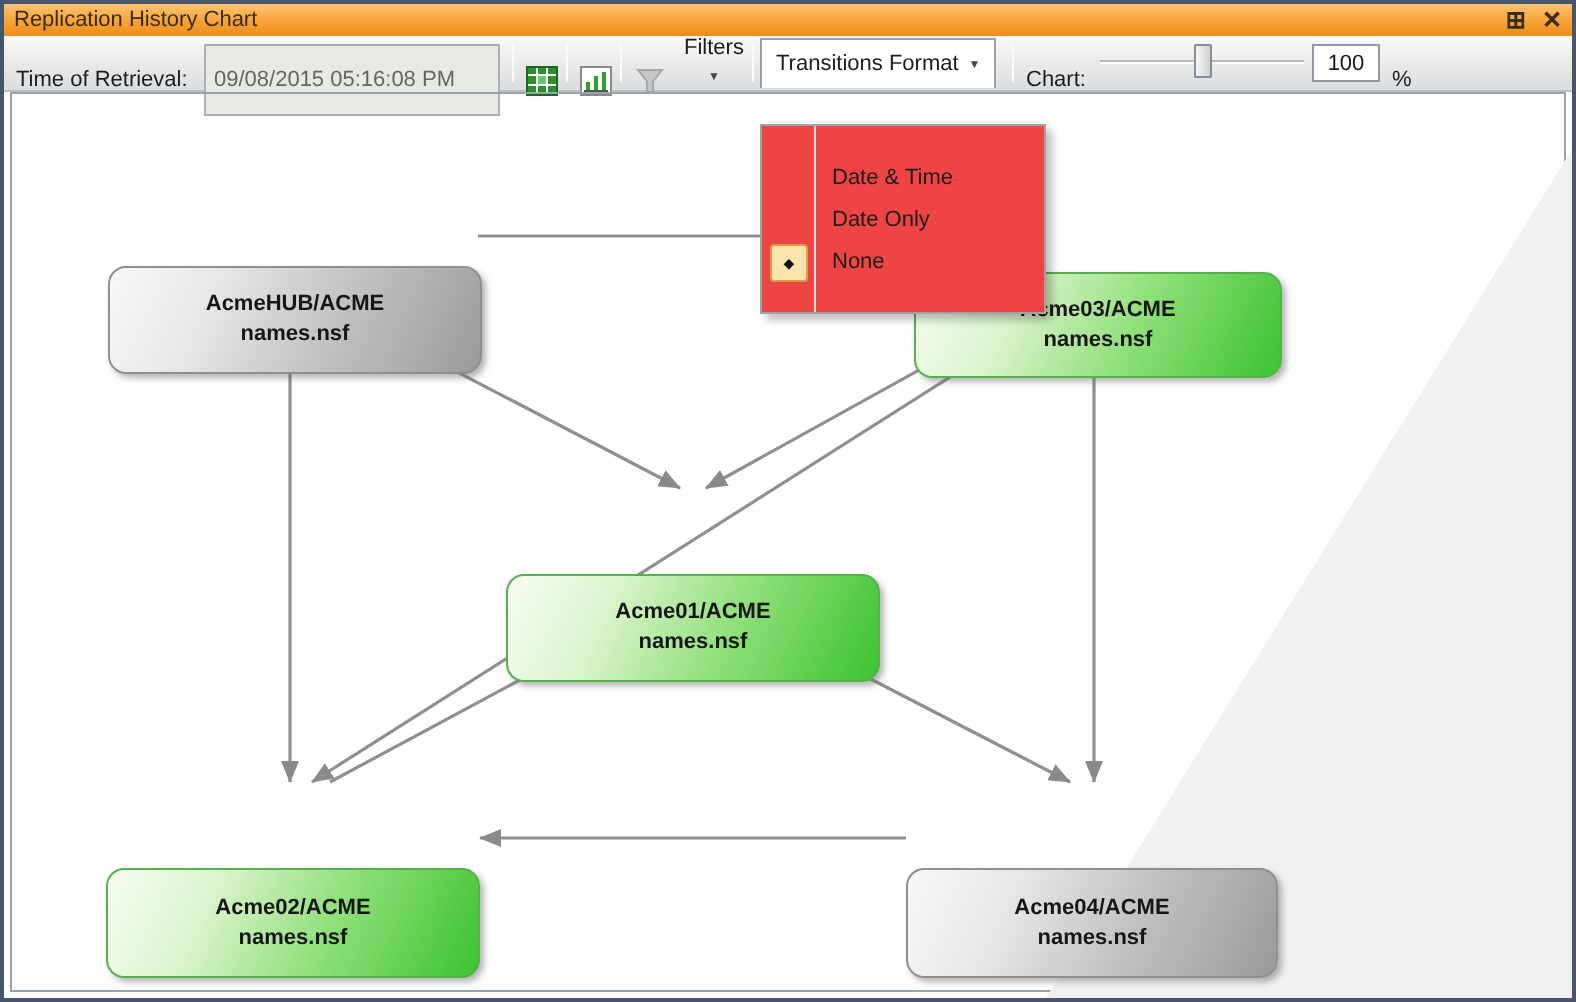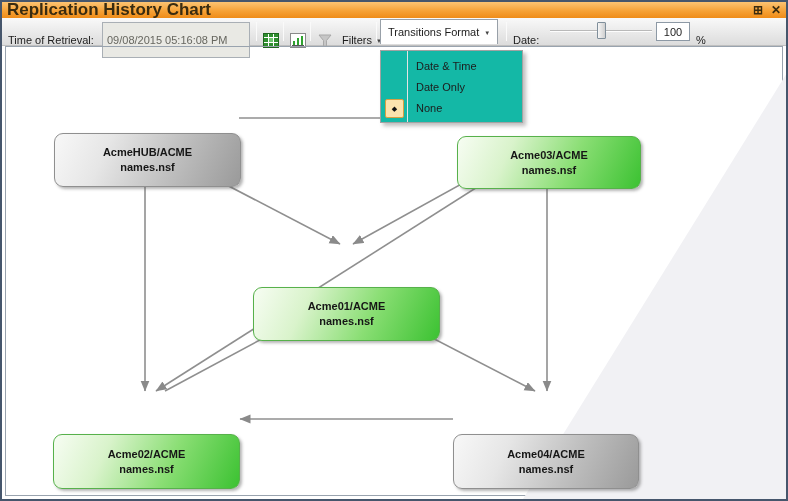--- a/index.html
+++ b/index.html
@@ -2,34 +2,34 @@
 <html><head>
 <meta charset="utf-8">
 <style>
   html,body{margin:0;padding:0;background:#d8d8d8;font-family:"Liberation Sans",sans-serif;}
   .window{position:relative;width:788px;height:501px;box-sizing:border-box;
     border:2px solid #46566c;background:#ffffff;overflow:hidden;}
   
   .titlebar{position:absolute;left:0;top:0;width:100%;height:16px;
     background:linear-gradient(#fcc473,#f6a237 55%,#ef8c18);
     display:flex;align-items:center;justify-content:space-between;box-sizing:border-box;padding:0 5px;}
-  .titlebar .title{font-size:17px;font-weight:bold;color:#3a2c10;white-space:nowrap;}
+  .titlebar .title{font-size:11px;font-weight:normal;color:#3a2c10;white-space:nowrap;}
   .tb-buttons{display:flex;align-items:center;gap:8px;}
   .btn-max,.btn-close{font-size:12px;font-weight:bold;color:#3a2c10;line-height:14px;cursor:default;}
   
   .toolbar{position:absolute;left:0;top:16px;width:100%;height:28px;box-sizing:border-box;
     background:linear-gradient(#f9f9f9,#e9e9e9 55%,#dcdcdc);border-bottom:1px solid #bfbfbf;}
   .toolbar *{box-sizing:border-box;}
   .tb-abs{position:absolute;top:0;height:44px;display:flex;align-items:center;}
   .tb-label{font-size:11px;color:#1c1c1c;white-space:nowrap;}
   .sep{position:absolute;top:4px;width:1px;height:19px;background:#c3c3c3;border-right:1px solid #fafafa;}
   .time-field{position:absolute;top:4px;height:36px;background:#e9e9e4;border:1px solid #a9afb5;
     font-family:"Liberation Sans",sans-serif;font-size:11px;color:#66665f;padding:0 4px;}
   .icon-btn{justify-content:center;cursor:default;}
-  .flat-btn{font-size:11px;color:#1c1c1c;gap:4px;padding:0 4px;cursor:default;}
+  .flat-btn{font-size:11px;color:#1c1c1c;gap:4px;padding:0 4px;cursor:default;flex-direction:column;}
   .caret{font-size:6px;color:#444;padding-top:2px;}
   .pressed-btn{top:1px;height:25px;background:#ffffff;border:1px solid #98a0a8;border-bottom:none;
     font-size:11px;color:#1c1c1c;gap:5px;padding:0 7px;cursor:default;}
   .slider{cursor:default;}
   .slider .track{position:absolute;left:0;top:12px;width:102px;height:2px;
     background:#b9b9b9;border-bottom:1px solid #fdfdfd;}
   .slider .thumb{position:absolute;left:47px;top:4px;width:9px;height:17px;
     background:linear-gradient(90deg,#f6f6f6,#cfcfcf);border:1px solid #808f9b;border-radius:1px;}
   .zoom-field{position:absolute;top:4px;height:19px;background:#ffffff;border:1px solid #8d99a5;
     font-family:"Liberation Sans",sans-serif;font-size:11px;color:#1c1c1c;text-align:center;padding:0 2px;}
@@ -39,22 +39,22 @@
   .edge{stroke:#8f8f8f;stroke-width:1.6;}
   
   .node{position:absolute;z-index:5;border-radius:9px;display:flex;align-items:center;justify-content:center;
     text-align:center;font-size:11px;font-weight:bold;color:#161616;line-height:15px;
     box-shadow:2px 2px 3px rgba(90,90,90,.45);cursor:default;margin-top:42px;}
   .node.green{background:linear-gradient(115deg,#f7fdf3 0%,#d9f3cb 28%,#8ade74 62%,#3cc232 100%);
     border:1px solid #57b14b;}
   .node.gray{background:linear-gradient(115deg,#f8f8f8 0%,#e6e6e6 28%,#c0c0c0 62%,#9a9a9a 100%);
     border:1px solid #8f8f8f;}
   
-  .menu{position:absolute;left:378px;top:48px;width:141px;z-index:20;background:#14b8a6;
-    border:1px solid #a2a2a2;box-shadow:3px 3px 4px rgba(0,0,0,.25);padding:4px 0;}
+  .menu{position:absolute;left:378px;top:60px;width:141px;z-index:20;background:#ef4444;
+    border:1px solid #a2a2a2;box-shadow:3px 3px 4px rgba(0,0,0,.25);padding:15px 0;}
   .menu .gutter-line{position:absolute;left:26px;top:0;bottom:0;width:1px;background:#e4e4e4;}
   .menu-item{position:relative;height:21px;display:flex;align-items:center;
     padding-left:35px;font-size:11px;color:#1c1c1c;cursor:default;white-space:nowrap;}
   .menu-item .sel-box{position:absolute;left:4px;top:2px;width:17px;height:17px;
     background:#fbe3ae;border:1px solid #d7a043;border-radius:2px;
     display:flex;align-items:center;justify-content:center;font-size:7px;color:#111;}
 </style>
 </head>
 <body>
 
@@ -101,21 +101,21 @@
     <span class="tb-abs flat-btn" style="left:336px">
       <span>Filters</span>
       <span class="caret">▼</span>
     </span>
     <span class="sep" style="left:374px"></span>
     <span class="tb-abs pressed-btn" style="left:378px">
       <span>Transitions Format</span>
       <span class="caret">▼</span>
     </span>
     <span class="sep" style="left:504px"></span>
-    <span class="tb-abs tb-label" style="left:511px">Date:</span>
+    <span class="tb-abs tb-label" style="left:511px">Chart:</span>
     <span class="tb-abs slider" style="left:548px;width:102px">
       <span class="track"></span>
       <span class="thumb"></span>
     </span>
     <input class="zoom-field" style="left: 654px; width: 34px;" value="100">
     <span class="tb-abs tb-label" style="left:694px">%</span>
   </div>
 
   <svg class="edges">
     <defs>

